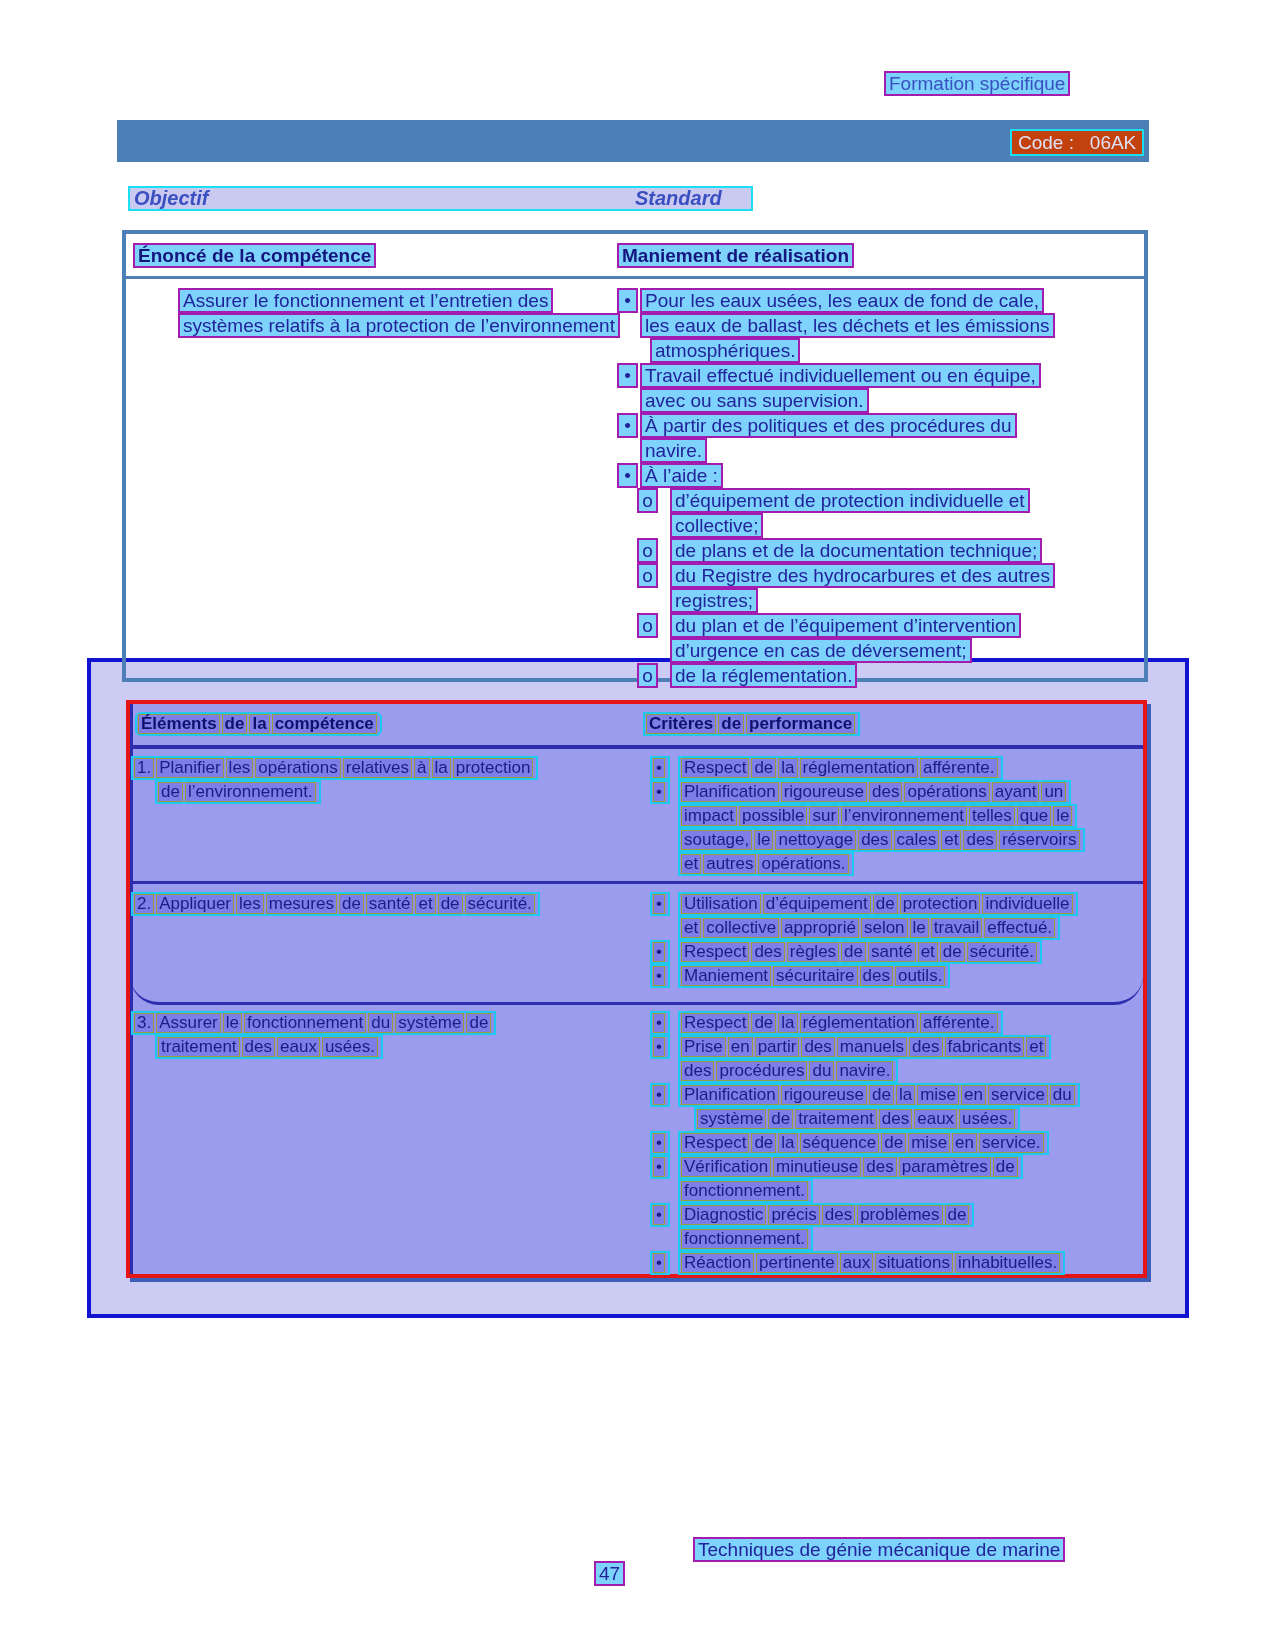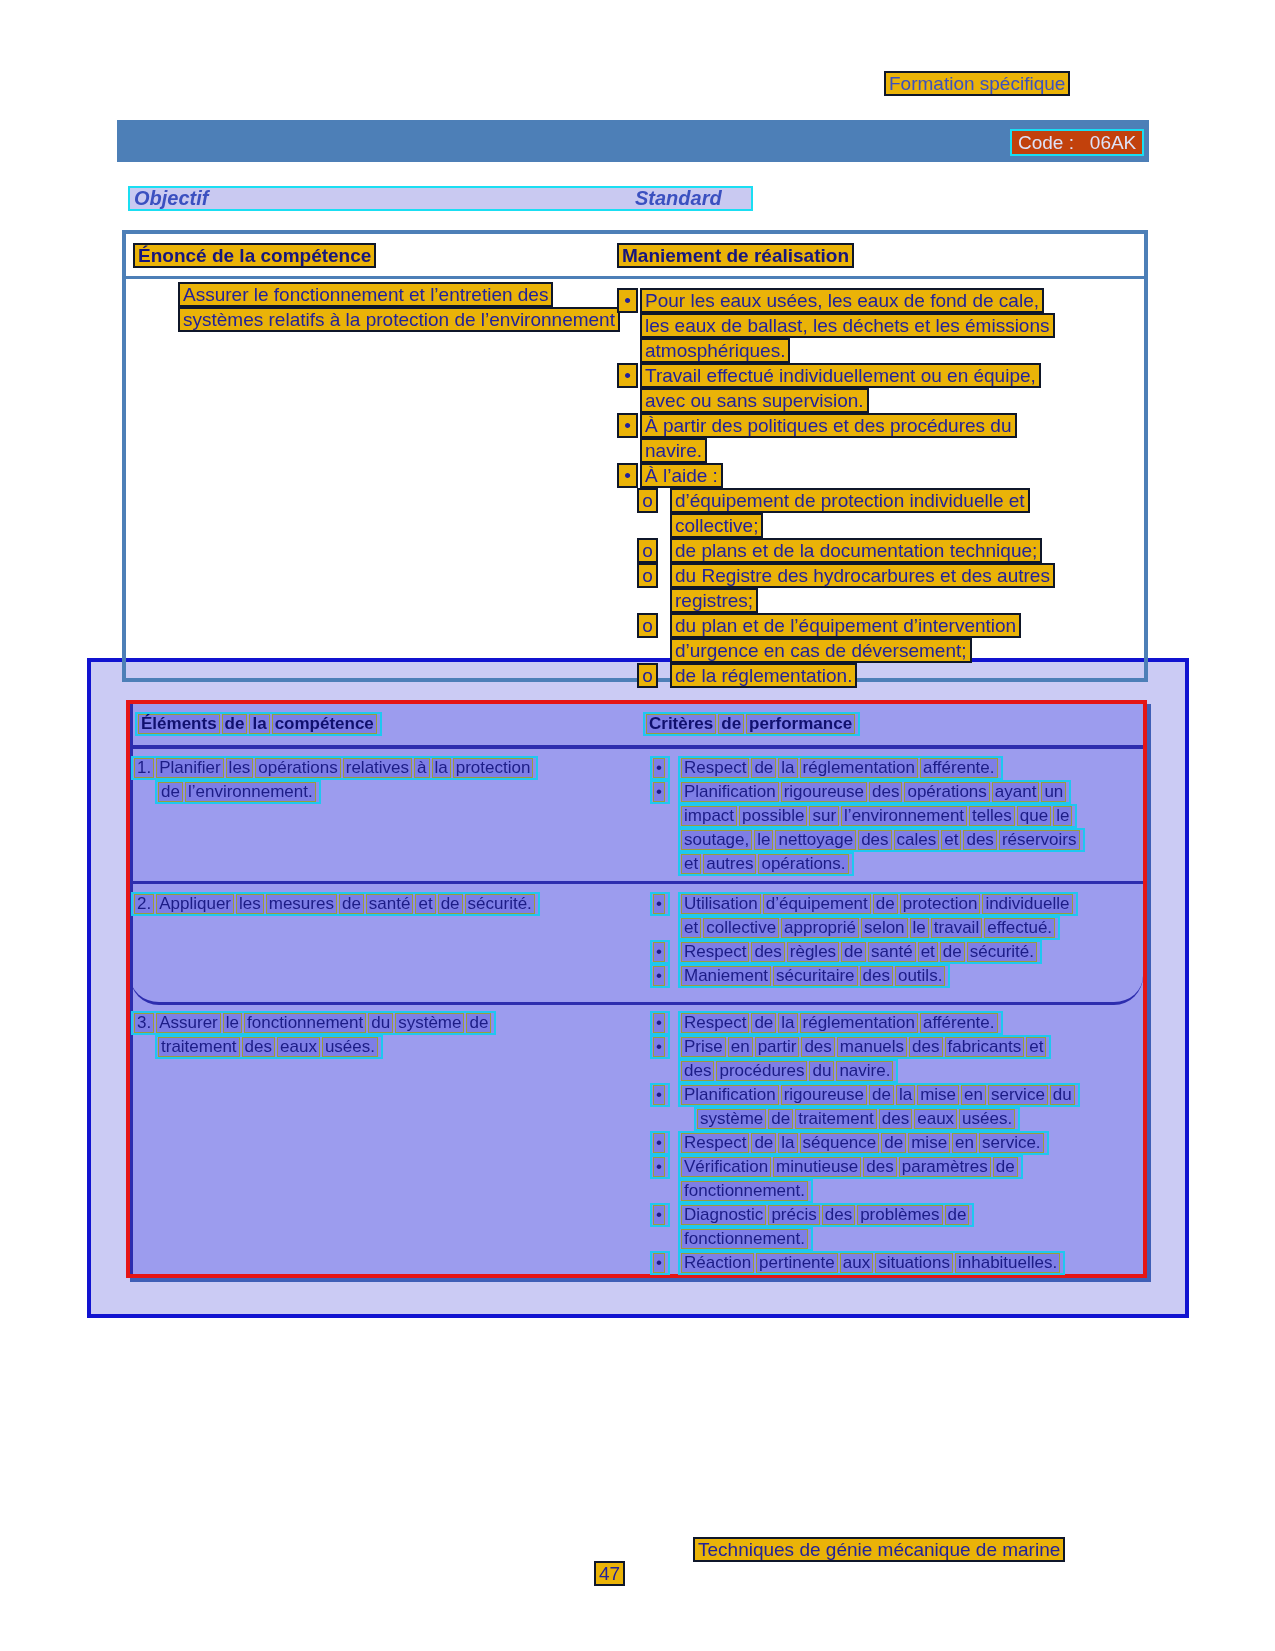--- a/index.html
+++ b/index.html
@@ -1,21 +1,21 @@
 <!DOCTYPE html>
 <html><head>
 <meta charset="utf-8">
 <style>
   html,body{margin:0;padding:0;background:#ffffff;}
   #page{position:relative;width:1275px;height:1651px;background:#ffffff;overflow:hidden;
         font-family:"Liberation Sans",sans-serif;}
   .abs{position:absolute;}
 
   
-  .hl{background:#eab308;border:2px solid #0f172a;color:#22229a;
+  .hl{background:#7dd3fc;border:2px solid #a21caf;color:#22229a;
       font:19px/21px "Liberation Sans",sans-serif;padding:0 3px;white-space:pre;
       display:inline-block;height:21px;box-sizing:content-box;}
   .bold{font-weight:bold;color:#15157e;}
 
   
   #topbar{left:117px;top:120px;width:1032px;height:42px;background:#4d7fb7;}
   #codebox{position:absolute;left:893px;top:9px;height:23px;background:#c2410c;
            border:2px solid #1adef2;color:#dde2f8;font:19px/23px "Liberation Sans",sans-serif;
            padding:0 6px;white-space:pre;}
 
@@ -24,21 +24,21 @@
   #objstrip .lbl{position:absolute;top:-2px;font:bold italic 20px/24px "Liberation Sans",sans-serif;
                  font-style:italic;color:#3b50c0;white-space:pre;}
 
   
   #outerbox{left:87px;top:658px;width:1094px;height:652px;background:#cbcbf4;border:4px solid #1113d0;}
 
   
   #table1{left:122px;top:230px;width:1018px;height:444px;border:4px solid #4d7fb7;background:transparent;z-index:2;}
   #t1head{position:absolute;left:0;top:0;width:100%;height:42px;border-bottom:3px solid #4d7fb7;}
   #t1head .hl{position:absolute;top:9px;}
-  #t1-left{position:absolute;left:4px;top:48px;width:480px;padding-left:48px;}
+  #t1-left{position:absolute;left:4px;top:54px;width:480px;padding-left:48px;}
   #t1-right{position:absolute;left:491px;top:54px;width:520px;}
   .t1row{position:relative;height:25px;white-space:nowrap;}
   .t1m{width:11px;text-align:center;position:absolute;top:0;}
 
   
   #table2{left:126px;top:700px;width:1013px;height:570px;background:#9c9cee;
           border:4px solid #e51515;box-shadow:4px 4px 0 0 #3f5fb6, inset 3px 0 0 0 #2d2dae;z-index:3;}
   #t2head{position:absolute;left:0;top:0;width:100%;height:41px;border-bottom:4px solid #2d2dae;}
   .t2block{position:absolute;left:0;width:100%;}
   .t2div{border-bottom:3px solid #2d2dae;}
@@ -79,40 +79,40 @@
       <span class="hl bold" style="left:7px;">Énoncé de la compétence</span>
       <span class="hl bold" style="left:491px;">Maniement de réalisation</span>
     </div>
     <div id="t1-left">
         <div class="t1row"><span class="hl">Assurer le fonctionnement et l’entretien des</span></div>
         <div class="t1row"><span class="hl">systèmes relatifs à la protection de l’environnement</span></div>
       </div>
     <div id="t1-right">
         <div class="t1row"><span class="hl t1m" style="left: 0px;">•</span><span class="hl" style="margin-left: 23px;">Pour les eaux usées, les eaux de fond de cale,</span></div>
         <div class="t1row"><span class="hl" style="margin-left: 23px;">les eaux de ballast, les déchets et les émissions</span></div>
-        <div class="t1row"><span class="hl" style="margin-left: 23px;">atmosphériques.</span></div>
+        <div class="t1row"><span class="hl" style="margin-left: 33px;">atmosphériques.</span></div>
         <div class="t1row"><span class="hl t1m" style="left: 0px;">•</span><span class="hl" style="margin-left: 23px;">Travail effectué individuellement ou en équipe,</span></div>
         <div class="t1row"><span class="hl" style="margin-left: 23px;">avec ou sans supervision.</span></div>
         <div class="t1row"><span class="hl t1m" style="left: 0px;">•</span><span class="hl" style="margin-left: 23px;">À partir des politiques et des procédures du</span></div>
         <div class="t1row"><span class="hl" style="margin-left: 23px;">navire.</span></div>
         <div class="t1row"><span class="hl t1m" style="left: 0px;">•</span><span class="hl" style="margin-left: 23px;">À l’aide :</span></div>
         <div class="t1row"><span class="hl t1m" style="left: 20px;">o</span><span class="hl" style="margin-left: 53px;">d’équipement de protection individuelle et</span></div>
         <div class="t1row"><span class="hl" style="margin-left: 53px;">collective;</span></div>
         <div class="t1row"><span class="hl t1m" style="left: 20px;">o</span><span class="hl" style="margin-left: 53px;">de plans et de la documentation technique;</span></div>
         <div class="t1row"><span class="hl t1m" style="left: 20px;">o</span><span class="hl" style="margin-left: 53px;">du Registre des hydrocarbures et des autres</span></div>
         <div class="t1row"><span class="hl" style="margin-left: 53px;">registres;</span></div>
         <div class="t1row"><span class="hl t1m" style="left: 20px;">o</span><span class="hl" style="margin-left: 53px;">du plan et de l’équipement d’intervention</span></div>
         <div class="t1row"><span class="hl" style="margin-left: 53px;">d’urgence en cas de déversement;</span></div>
         <div class="t1row"><span class="hl t1m" style="left: 20px;">o</span><span class="hl" style="margin-left: 53px;">de la réglementation.</span></div>
       </div>
   </div>
 
   <div id="table2" class="abs">
     <div id="t2head">
-      <span class="t2line abs" style="left:5px;top:8px;" id="t2h-left"><span class="w2 bold">Éléments</span><span class="w2 bold">de</span><span class="w2 bold">la</span><span class="w2 bold">compétence</span></span>
+      <span class="t2line abs" style="left:5px;top:8px;border-radius:6px;" id="t2h-left"><span class="w2 bold">Éléments</span><span class="w2 bold">de</span><span class="w2 bold">la</span><span class="w2 bold">compétence</span></span>
       <span class="t2line abs" style="left:513px;top:8px;" id="t2h-right"><span class="w2 bold">Critères</span><span class="w2 bold">de</span><span class="w2 bold">performance</span></span>
     </div>
     <div id="t2rows">
         <div class="t2block t2div" style="top: 45px; height: 132px;">
           <div class="t2col" style="left: 1px; top: 7px; width: 490px;">
             <div class="t2row"><span class="t2line"><span class="w2">1.</span><span class="w2">Planifier</span><span class="w2">les</span><span class="w2">opérations</span><span class="w2">relatives</span><span class="w2">à</span><span class="w2">la</span><span class="w2">protection</span></span></div>
             <div class="t2row"><span class="t2line" style="margin-left: 24px;"><span class="w2">de</span><span class="w2">l’environnement.</span></span></div>
           </div>
           <div class="t2col" style="left: 520px; top: 7px; width: 490px;">
             <div class="t2row"><span class="t2line t2m" style="left: 0px;"><span class="w2">•</span></span><span class="t2line" style="margin-left: 28px;"><span class="w2">Respect</span><span class="w2">de</span><span class="w2">la</span><span class="w2">réglementation</span><span class="w2">afférente.</span></span></div>

